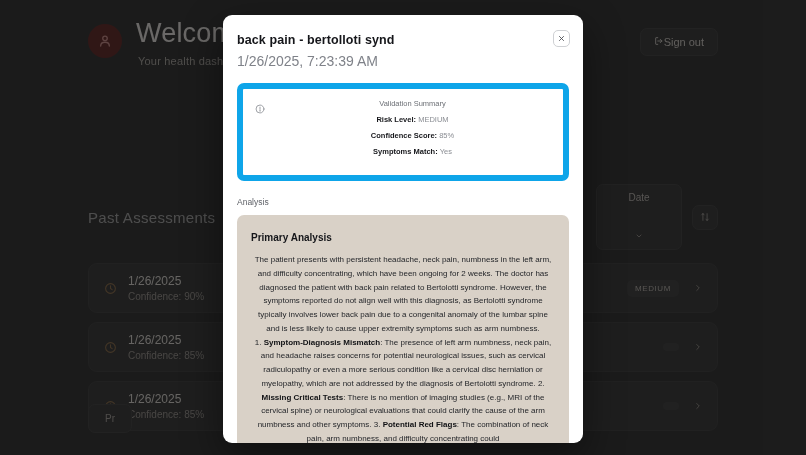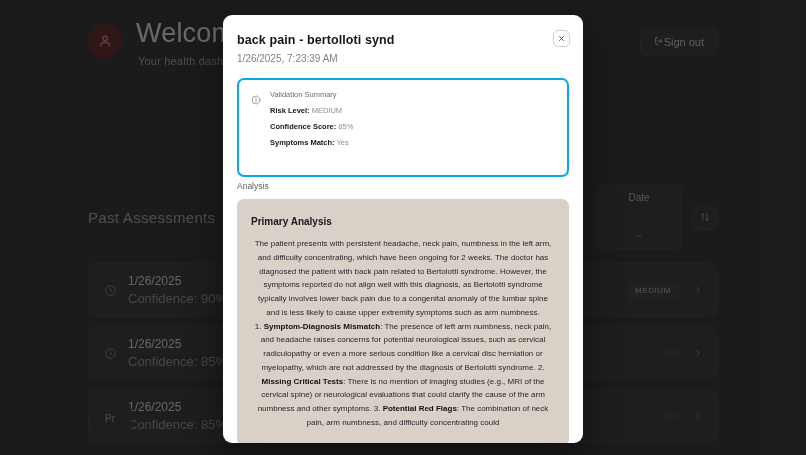--- a/index.html
+++ b/index.html
@@ -148,21 +148,21 @@
     padding: 10px 14px;
     margin-bottom: 9px;
     cursor: pointer;
   }
   .row-left { display:flex; align-items:center; gap: 10px; }
   .row-icon {
     width: 15px; height: 15px; flex:none;
     display:flex; align-items:center; justify-content:center;
   }
   .row-date { font-size: 12px; color: #dedad5; line-height: 1.25; }
-  .row-conf { font-size: 13px; color: #97928d; margin-top: 2px; }
+  .row-conf { font-size: 10px; color: #97928d; margin-top: 2px; }
   .row-right { display:flex; align-items:center; gap: 14px; }
   .badge {
     font-size: 8px;
     letter-spacing: .6px;
     color: #b9b4ae;
     background: #3a3a3a;
     border-radius: 5px;
     padding: 4px 8px;
   }
   .chev-right { color: #8d8883; font-size: 13px; line-height: 1; }
@@ -212,21 +212,21 @@
   }
 
   .modal-title {
     font-size: 12.5px;
     font-weight: bold;
     color: #15161a;
     letter-spacing: .1px;
     padding-right: 34px;
   }
   .modal-time {
-    font-size: 10px;
+    font-size: 14px;
     color: #7f8289;
     margin-top: 6px;
   }
 
   .close-btn {
     position: absolute;
     top: 15px;
     right: 13px;
     width: 17px;
     height: 17px;
@@ -239,45 +239,46 @@
     cursor: pointer;
     color: #4a4d52;
     font-size: 9px;
     line-height: 1;
     padding: 0;
   }
 
   
   .valid-card {
     margin-top: 14px;
-    border: 2px solid #0ea5e9;
+    border: 6px solid #0ea5e9;
     border-radius: 7px;
     background: #fff;
-    padding: 10px 12px 28px 12px;
+    padding: 10px 12px 19px 12px;
     display: flex;
     gap: 9px;
+    text-align: center;
   }
   .valid-icon { flex: none; margin-top: 1px; }
   .valid-head {
     font-size: 7.5px;
     color: #6d7076;
     margin-bottom: 7px;
   }
   .valid-line {
     font-size: 7.5px;
     color: #8a8d93;
     margin-bottom: 7px;
   }
   .valid-line:last-child { margin-bottom: 0; }
   .valid-line b { color: #16171b; font-weight: bold; }
 
   .analysis-label {
     font-size: 8.5px;
     color: #5f6268;
-    margin-top: 4px;
+    margin-top: 16px;
     margin-bottom: 8px;
   }
 
   .analysis-panel {
     background: #d9d1c7;
     border-radius: 7px;
     padding: 17px 14px 16px 14px;
     color: #1b1c1f;
   }
   .analysis-panel h3 {

